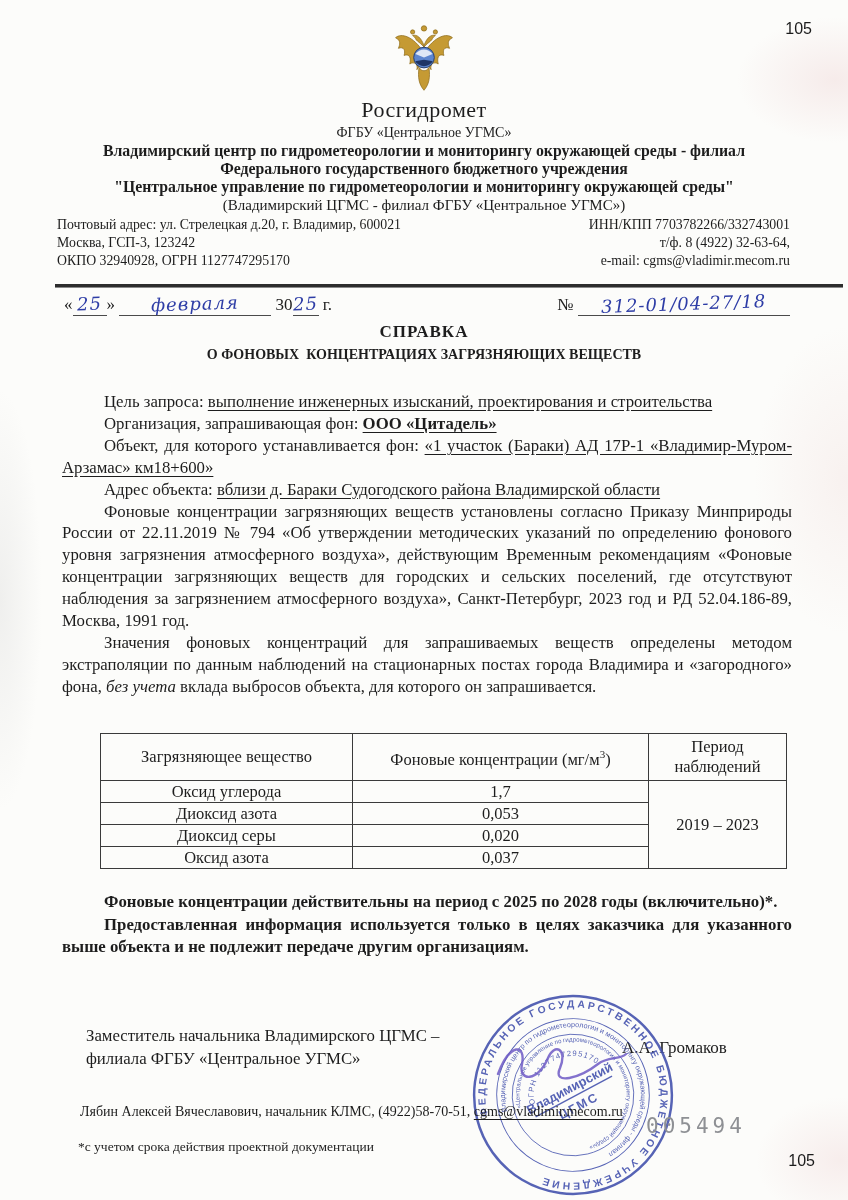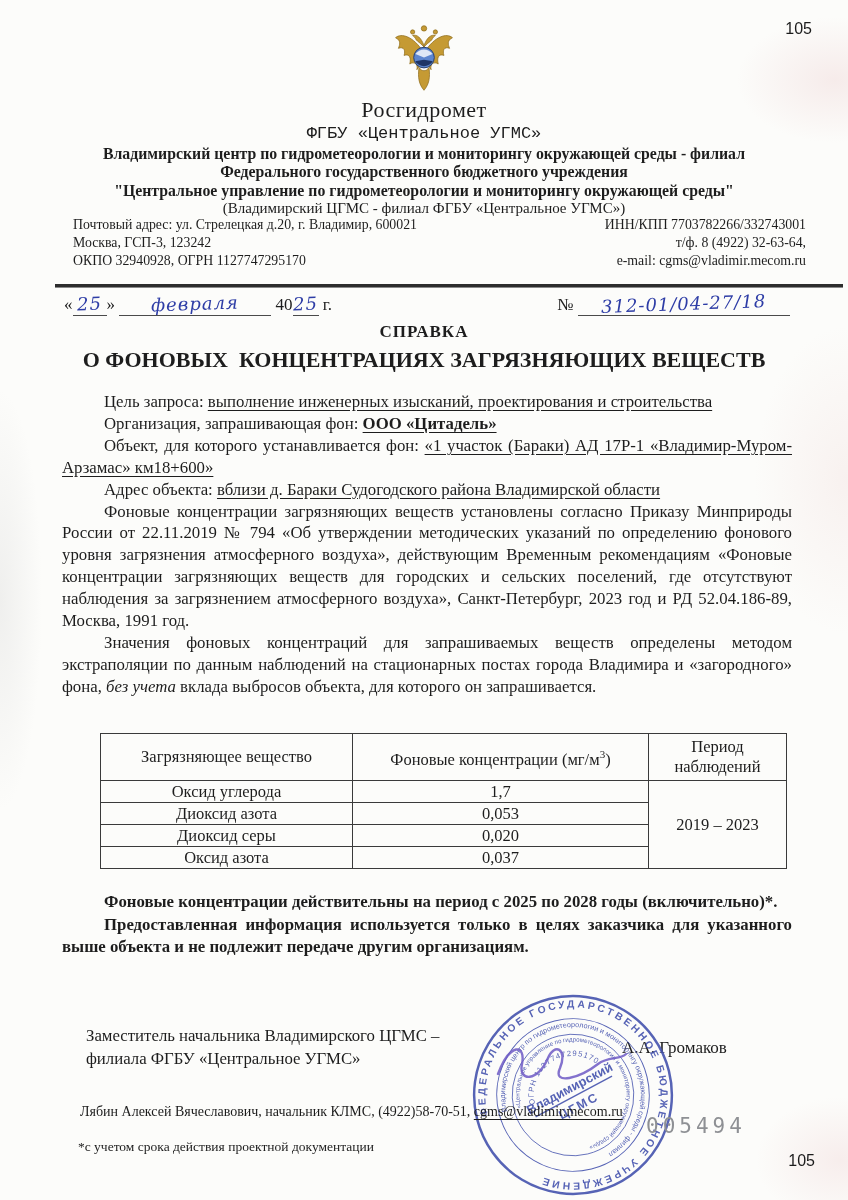--- a/index.html
+++ b/index.html
@@ -13,44 +13,44 @@
       radial-gradient(60px 300px at 0px 600px, rgba(200,200,200,.25), transparent 70%),
       #fcfcfa;
   }
   .pagenum{position:absolute;font-family:"Liberation Sans",sans-serif;font-size:16px;color:#1c1c1c;}
   .pagenum.top{top:20px;right:36px;}
   .pagenum.bottom{top:1152px;right:33px;}
 
   .header{position:absolute;top:22px;left:0;width:100%;text-align:center;line-height:1.1;}
   .emblem{display:block;margin:0 auto 2px auto;width:64px;height:74px;}
   .org-short{font-size:22px;letter-spacing:.5px;margin-top:2px;}
-  .org-parent{font-size:17px;margin-top:3px;font-family:Liberation Mono, monospace;}
+  .org-parent{font-size:14px;margin-top:3px;}
   .org-bold{font-size:15.8px;font-weight:bold;margin-top:1px;}
   .org-paren{font-size:15px;margin-top:1px;}
 
-  .contacts{position:absolute;top:216px;left:73px;width:733px;display:flex;justify-content:space-between;
+  .contacts{position:absolute;top:216px;left:57px;width:733px;display:flex;justify-content:space-between;
     font-size:13.8px;line-height:18px;}
   .contacts .right{text-align:right;}
 
   .rule{position:absolute;top:284px;left:55px;width:788px;height:3px;background:#2d2d2d;
     border-bottom:1px solid #8a8a8a;}
 
   .dateline{position:absolute;top:294px;left:64px;width:726px;display:flex;justify-content:space-between;
     font-size:17px;}
   .fld{display:inline-block;border-bottom:1.3px solid #4a4a4a;text-align:center;line-height:20px;}
   .fld.day{min-width:34px;}
   .fld.month{min-width:152px;}
   .fld.year{min-width:26px;}
   .fld.num{min-width:212px;}
   .hw{font-family:"DejaVu Serif",serif;font-style:italic;color:#2e3da6;letter-spacing:1px;
     display:inline-block;transform:rotate(-2deg);}
   .hw.big{font-size:18px;}
 
   .title1{position:absolute;top:322px;left:0;width:100%;text-align:center;font-size:17px;font-weight:bold;letter-spacing:1px;}
-  .title2{position:absolute;top:347px;left:0;width:100%;text-align:center;font-size:22px;font-weight:bold;white-space:pre;}
+  .title2{position:absolute;top:347px;left:0;width:100%;text-align:center;font-size:14px;font-weight:bold;white-space:pre;}
 
   .body{position:absolute;left:62px;width:730px;font-size:16.8px;line-height:21.9px;text-align:justify;}
   .body.b1{top:391px;}
   .body.b2{top:891px;line-height:22.5px;font-weight:bold;}
   .body p{margin:0;text-indent:42px;}
   .ul{text-decoration:underline;text-underline-offset:3px;}
   .bold{font-weight:bold;}
   .it{font-style:italic;}
 
   table.conc{position:absolute;top:733px;left:100px;width:686px;border-collapse:collapse;
@@ -115,21 +115,21 @@
       <div>e-mail: cgms@vladimir.mecom.ru</div>
     </div>
   </div>
 
   <div class="rule"></div>
 
   <div class="dateline">
     <div>
       <span>«</span><span class="fld day"><span class="hw big">25</span></span><span>»</span>
       <span class="fld month"><span class="hw big">февраля</span></span>
-      <span>40</span><span class="fld year"><span class="hw big">25</span></span>
+      <span>30</span><span class="fld year"><span class="hw big">25</span></span>
       <span>г.</span>
     </div>
     <div>
       <span>№</span>
       <span class="fld num"><span class="hw big">312-01/04-27/18</span></span>
     </div>
   </div>
 
   <div class="title1">СПРАВКА</div>
   <div class="title2">О ФОНОВЫХ  КОНЦЕНТРАЦИЯХ ЗАГРЯЗНЯЮЩИХ ВЕЩЕСТВ</div>

